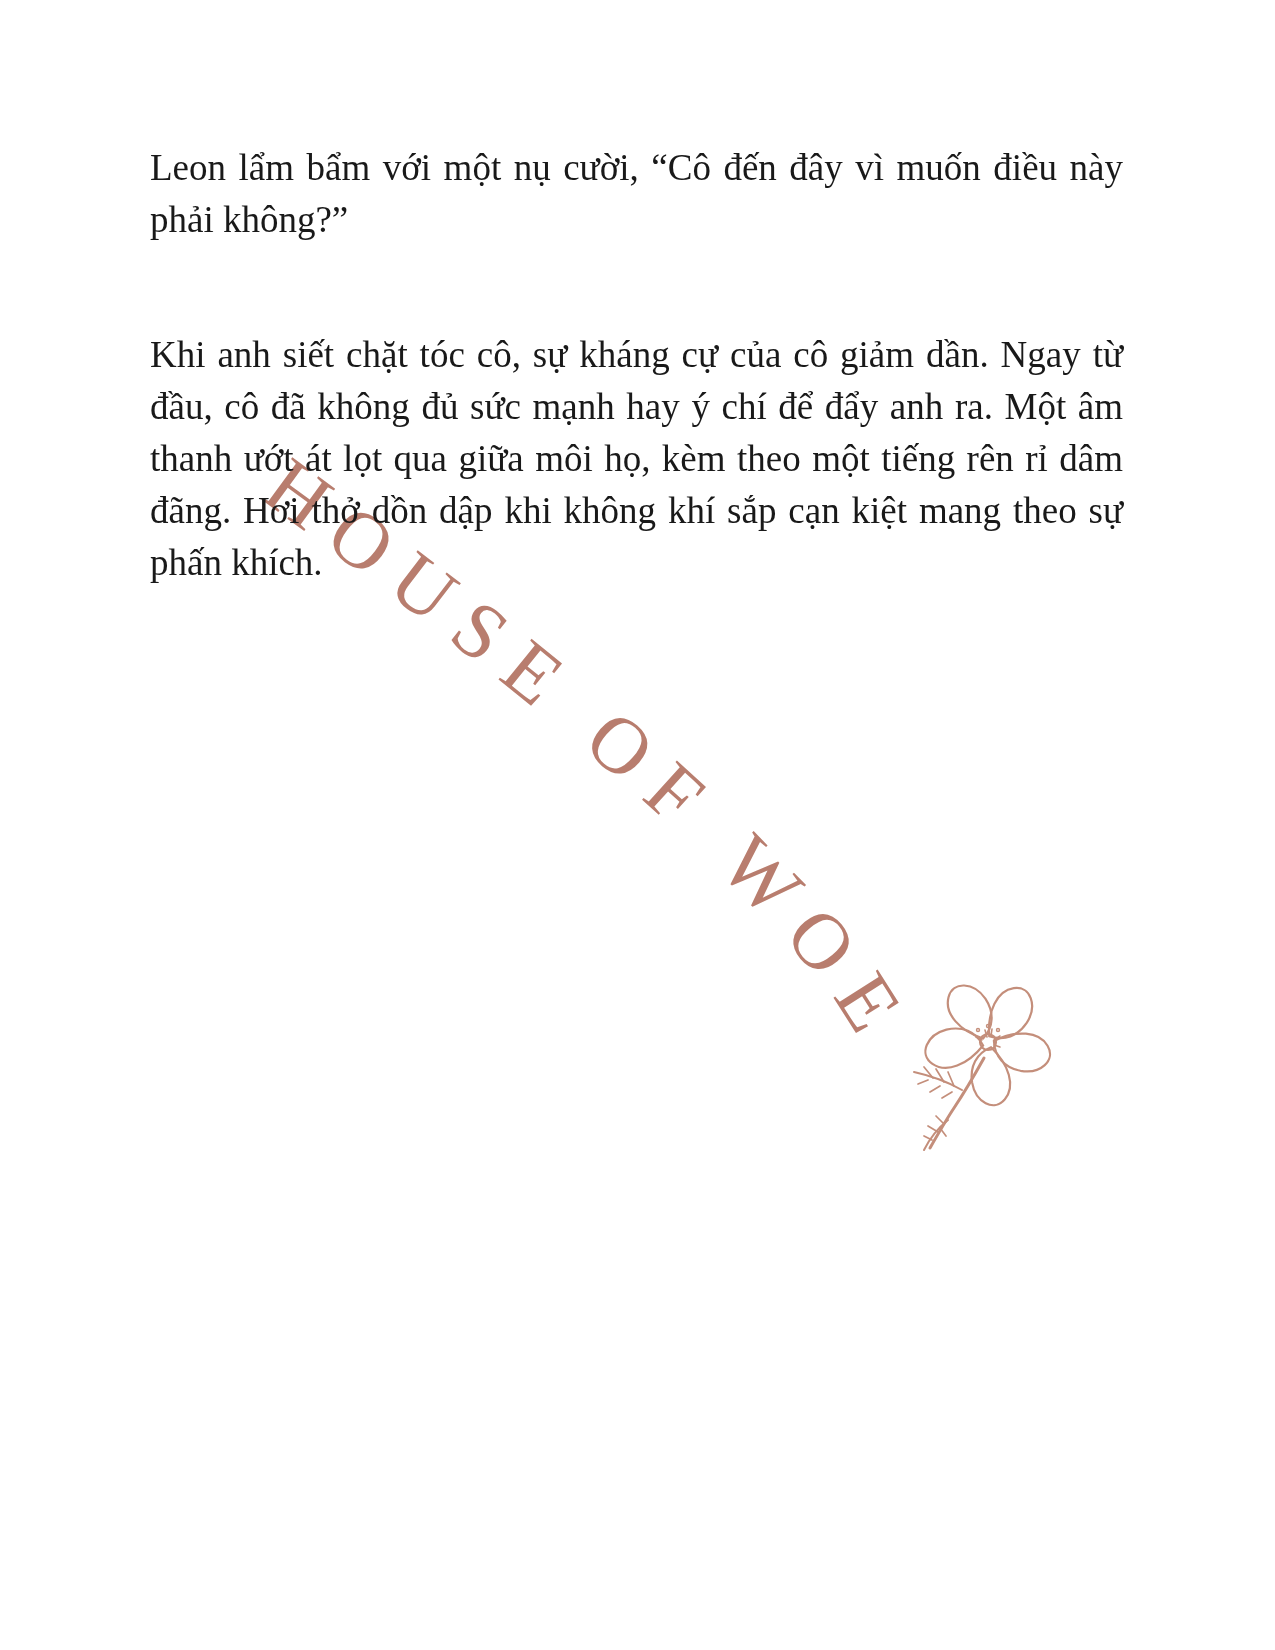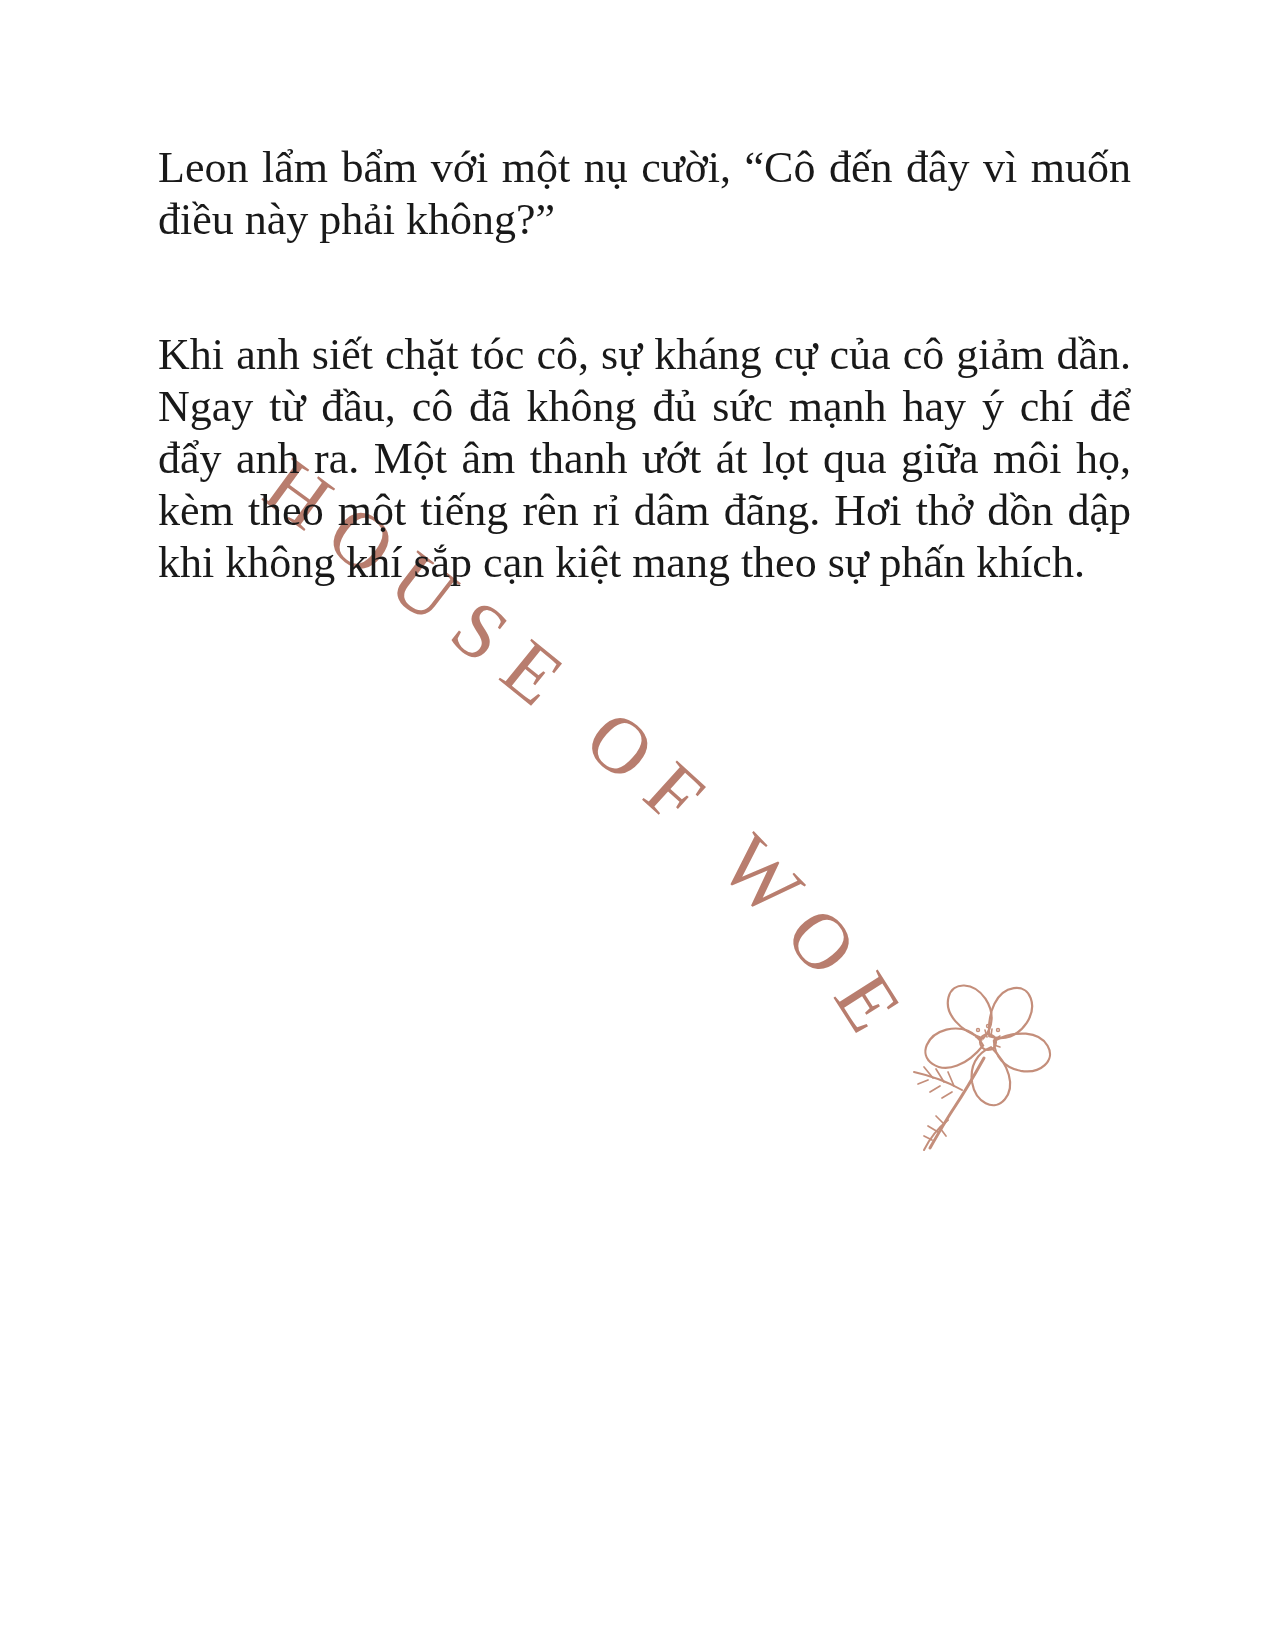--- a/index.html
+++ b/index.html
@@ -24,25 +24,25 @@
   }
   .watermark text {
     font-family: "Liberation Serif", serif;
     font-size: 80px;
     letter-spacing: 20px;
     opacity: 0.9;
   }
   
   .text-block {
     position: absolute;
-    left: 158px; top: 142px;
+    left: 150px; top: 142px;
     width: 973px;
     z-index: 1;
     color: #191919;
-    font-size: 44px;
+    font-size: 37px;
     line-height: 52px;
     text-align: justify;
   }
   .text-block p.para {
     margin: 0 0 83px 0;
     padding: 0;
   }
   .text-block p.para.italic {
     font-style: italic;
   }

